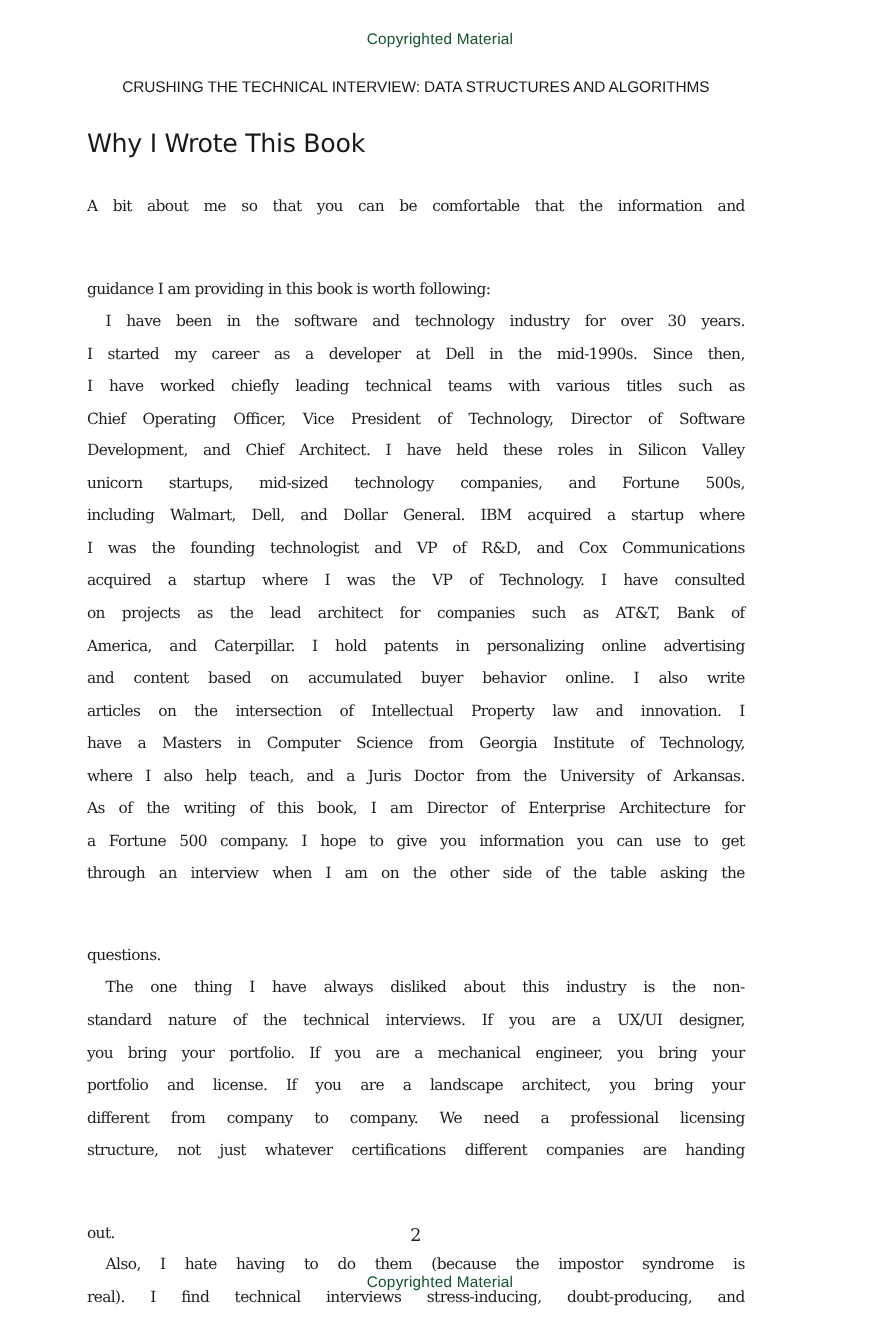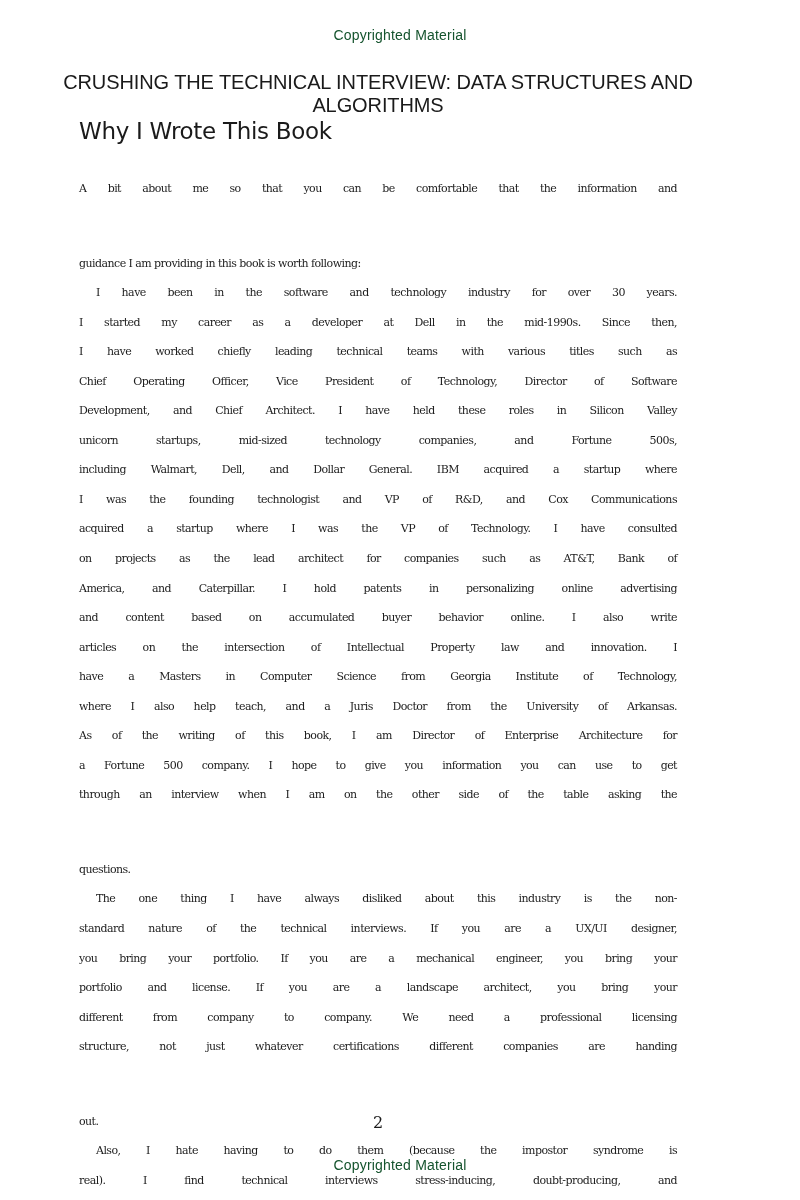--- a/index.html
+++ b/index.html
@@ -6,31 +6,31 @@
   body { width: 800px; height: 1200px; position: relative; overflow: hidden; }
   .watermark {
     position: absolute; left: 0; width: 800px; text-align: center;
     font-family: "Liberation Sans", sans-serif; font-size: 14px; color: #14532d;
     letter-spacing: 0.2px;
   }
   .wm-top { top: 27px; }
   .wm-bottom { top: 1157px; }
   .running-head {
     position: absolute; top: 71px; left: 0; width: 756px; text-align: center;
-    font-family: "Liberation Sans", sans-serif; font-size: 20px; color: #1a1a1a;
+    font-family: "Liberation Sans", sans-serif; font-size: 14px; color: #1a1a1a;
     letter-spacing: -0.1px;
   }
   .chapter-title {
     position: absolute; top: 118px; left: 79px;
     font-family: "DejaVu Sans", sans-serif; font-weight: normal; font-size: 23px;
     color: #1a1a1a; margin: 0; letter-spacing: -0.3px;
   }
   .body-text {
     position: absolute; top: 174px; left: 79px; width: 598px;
-    font-family: "DejaVu Serif", serif; font-size: 11px; color: #1c1c1c;
+    font-family: "DejaVu Serif", serif; font-size: 14px; color: #1c1c1c;
   }
   .line {
     height: 29.55px; line-height: 29.55px; white-space: nowrap;
     text-align: justify; text-align-last: justify; overflow: visible;
     letter-spacing: -0.55px;
   }
   .line.last { text-align-last: left; margin-top: 45px; }
   .line.indent { padding-left: 17px; }
   .page-number {
     position: absolute; top: 1113px; left: 0; width: 756px; text-align: center;

